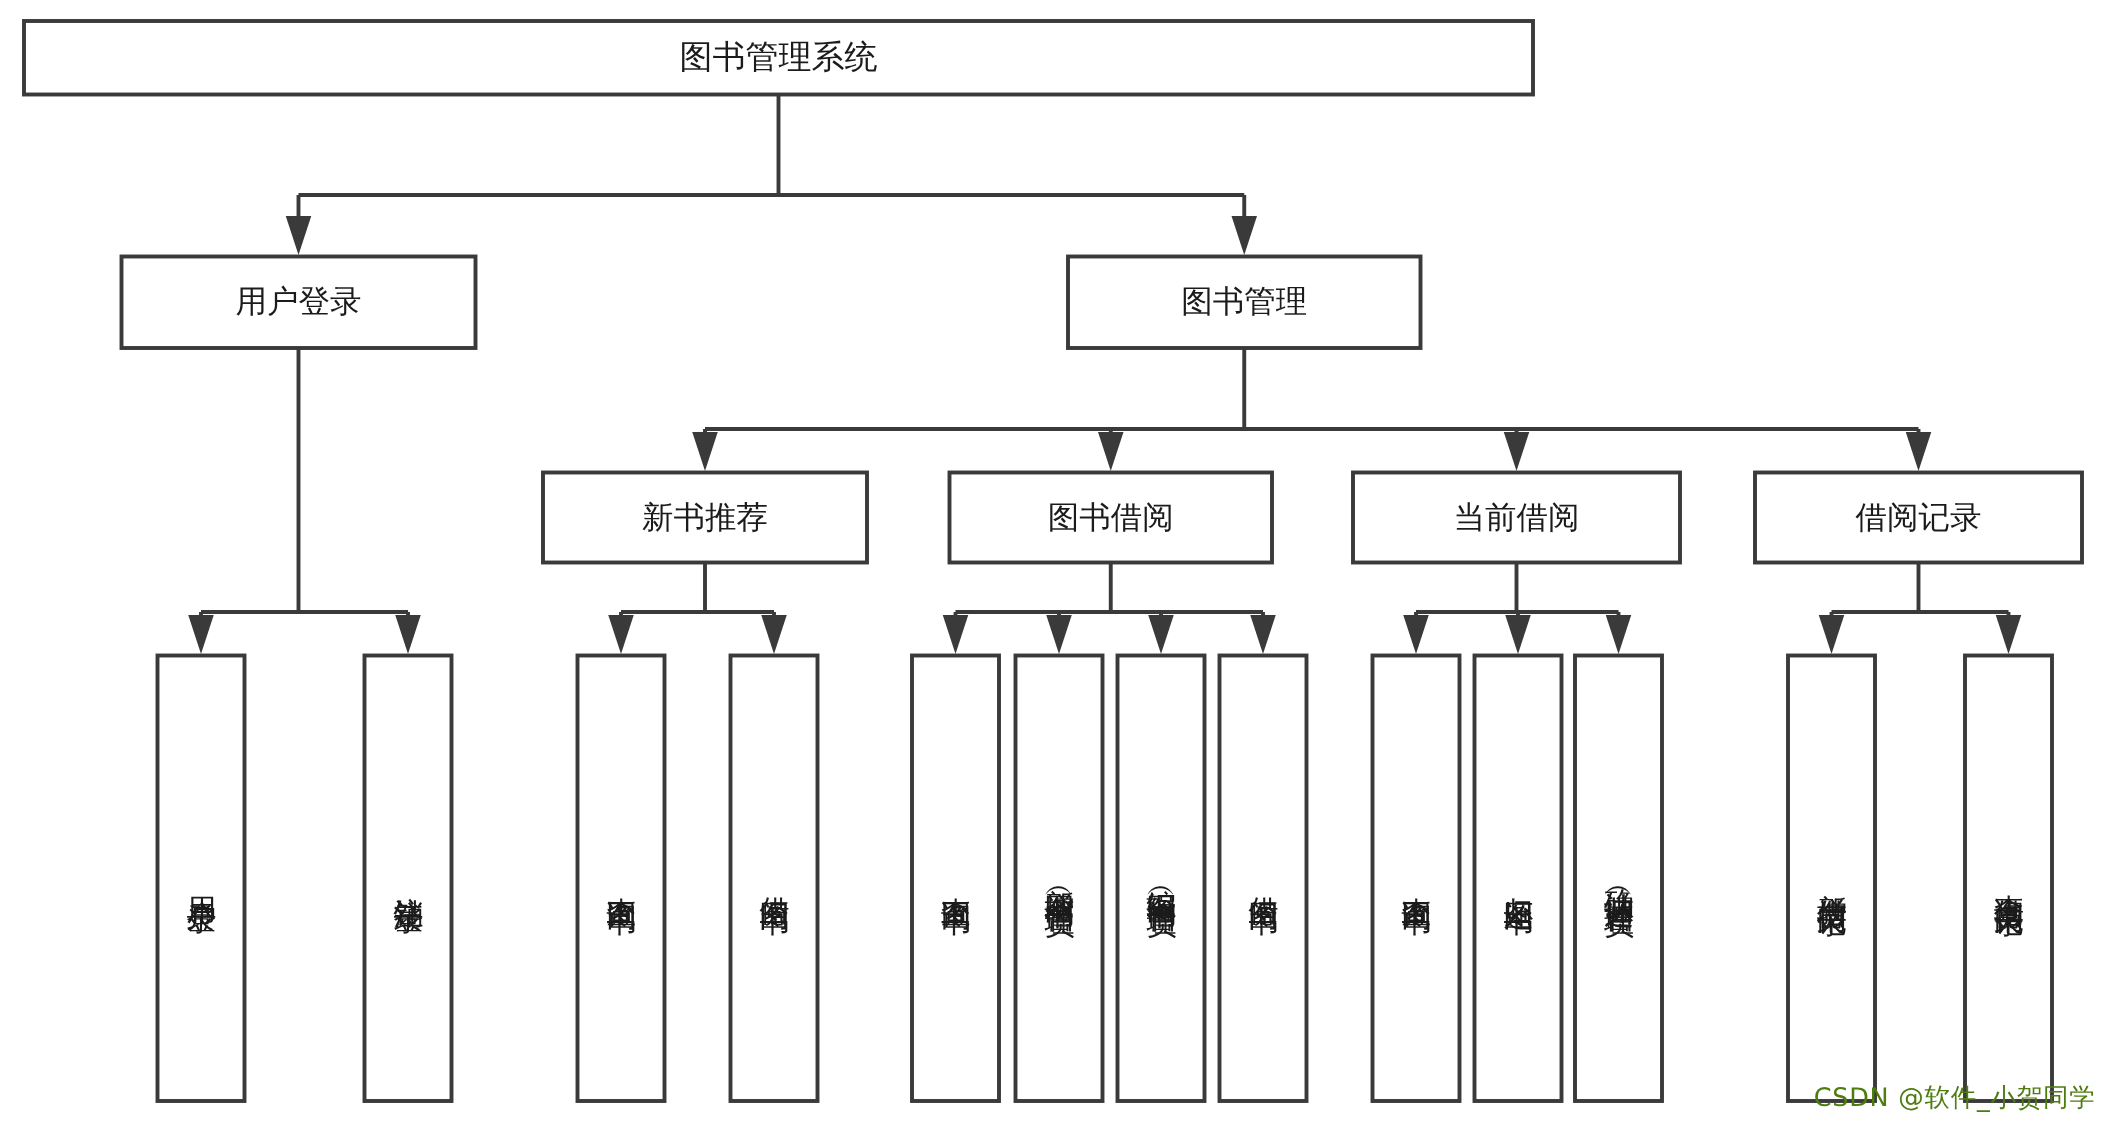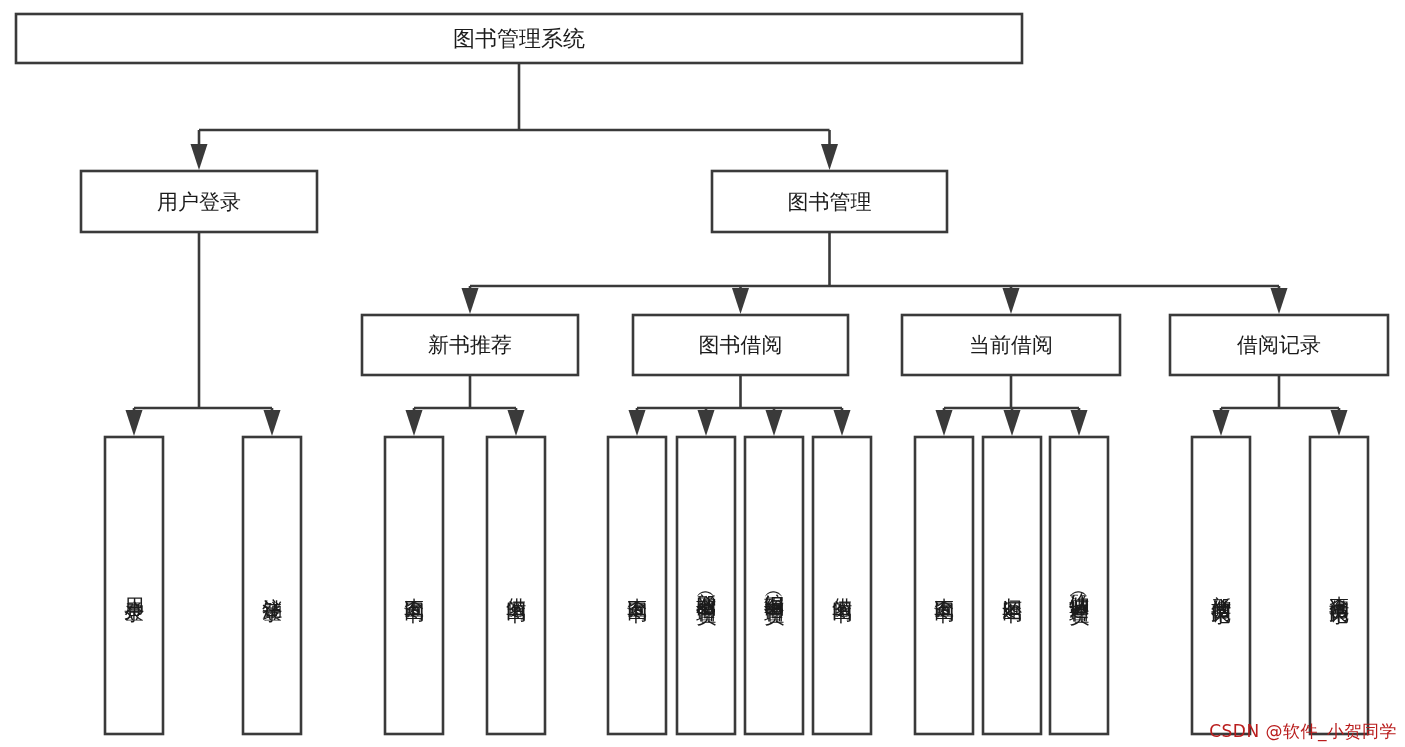--- a/index.html
+++ b/index.html
@@ -66,21 +66,21 @@
     text-align: center;
     white-space: nowrap;
     pointer-events: none;
   }
   .watermark {
     position: absolute;
     right: 8px;
     bottom: 4px;
     font-family: "DejaVu Sans", "Liberation Sans", sans-serif;
     font-size: 17px;
-    color: #b91c1c;
+    color: #4d7c0f;
     letter-spacing: 0.5px;
     white-space: nowrap;
   }
 </style>
 </head>
 <body>
 
 <div id="diagram-root">
 
   <svg class="diagram-canvas" viewBox="0 0 1405 747">

